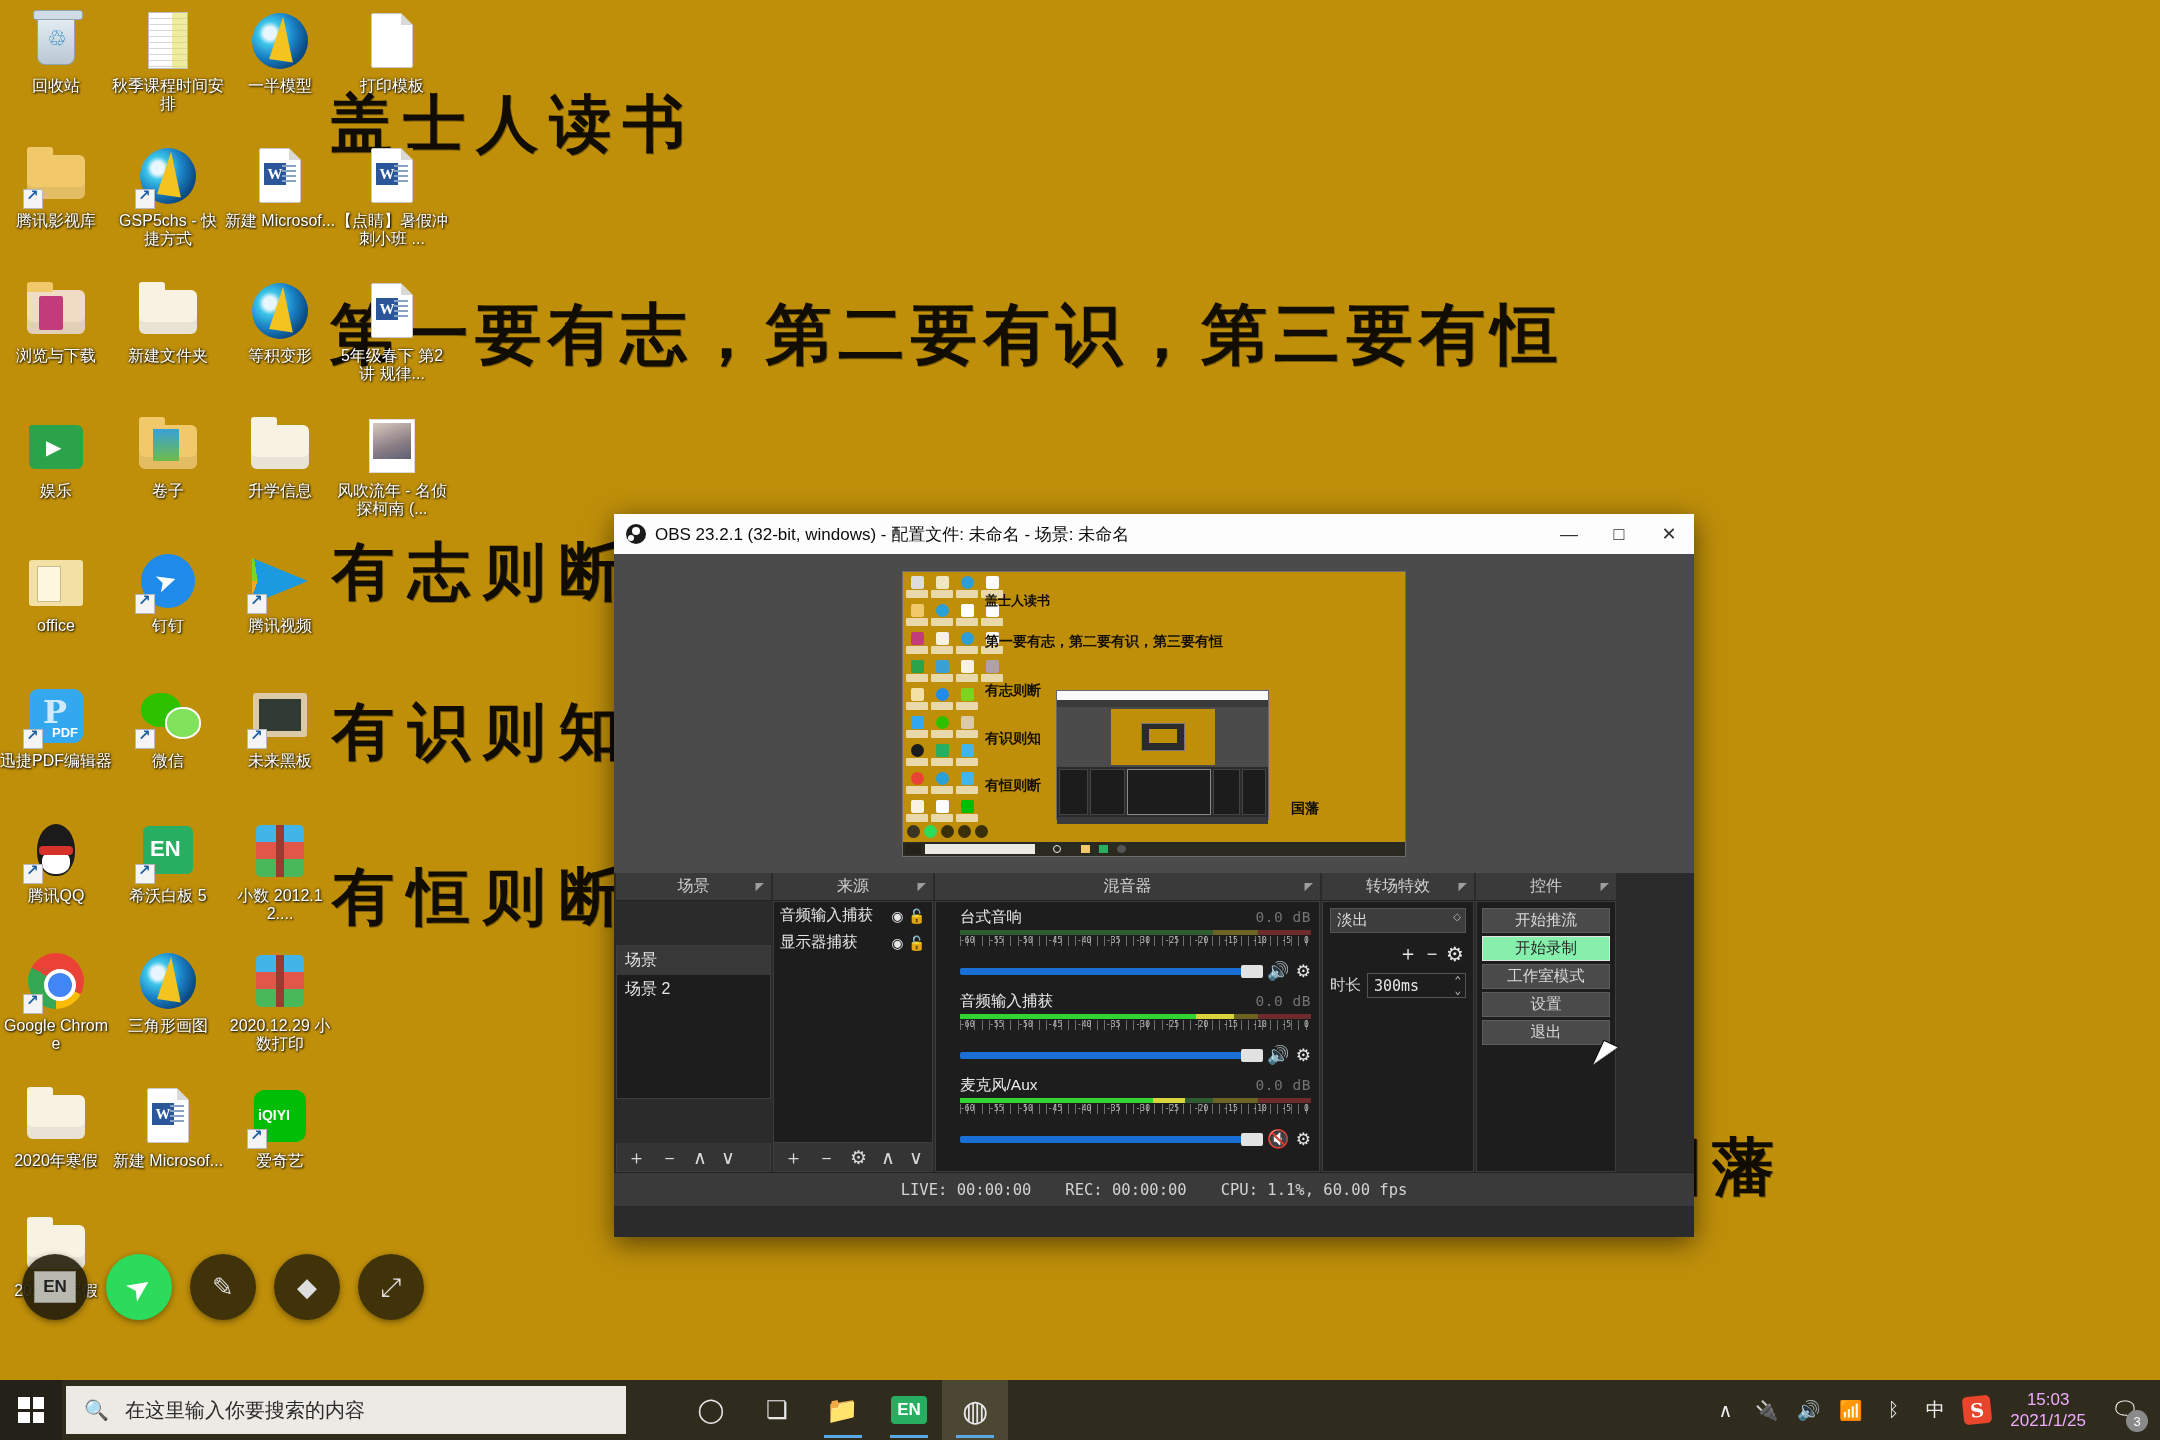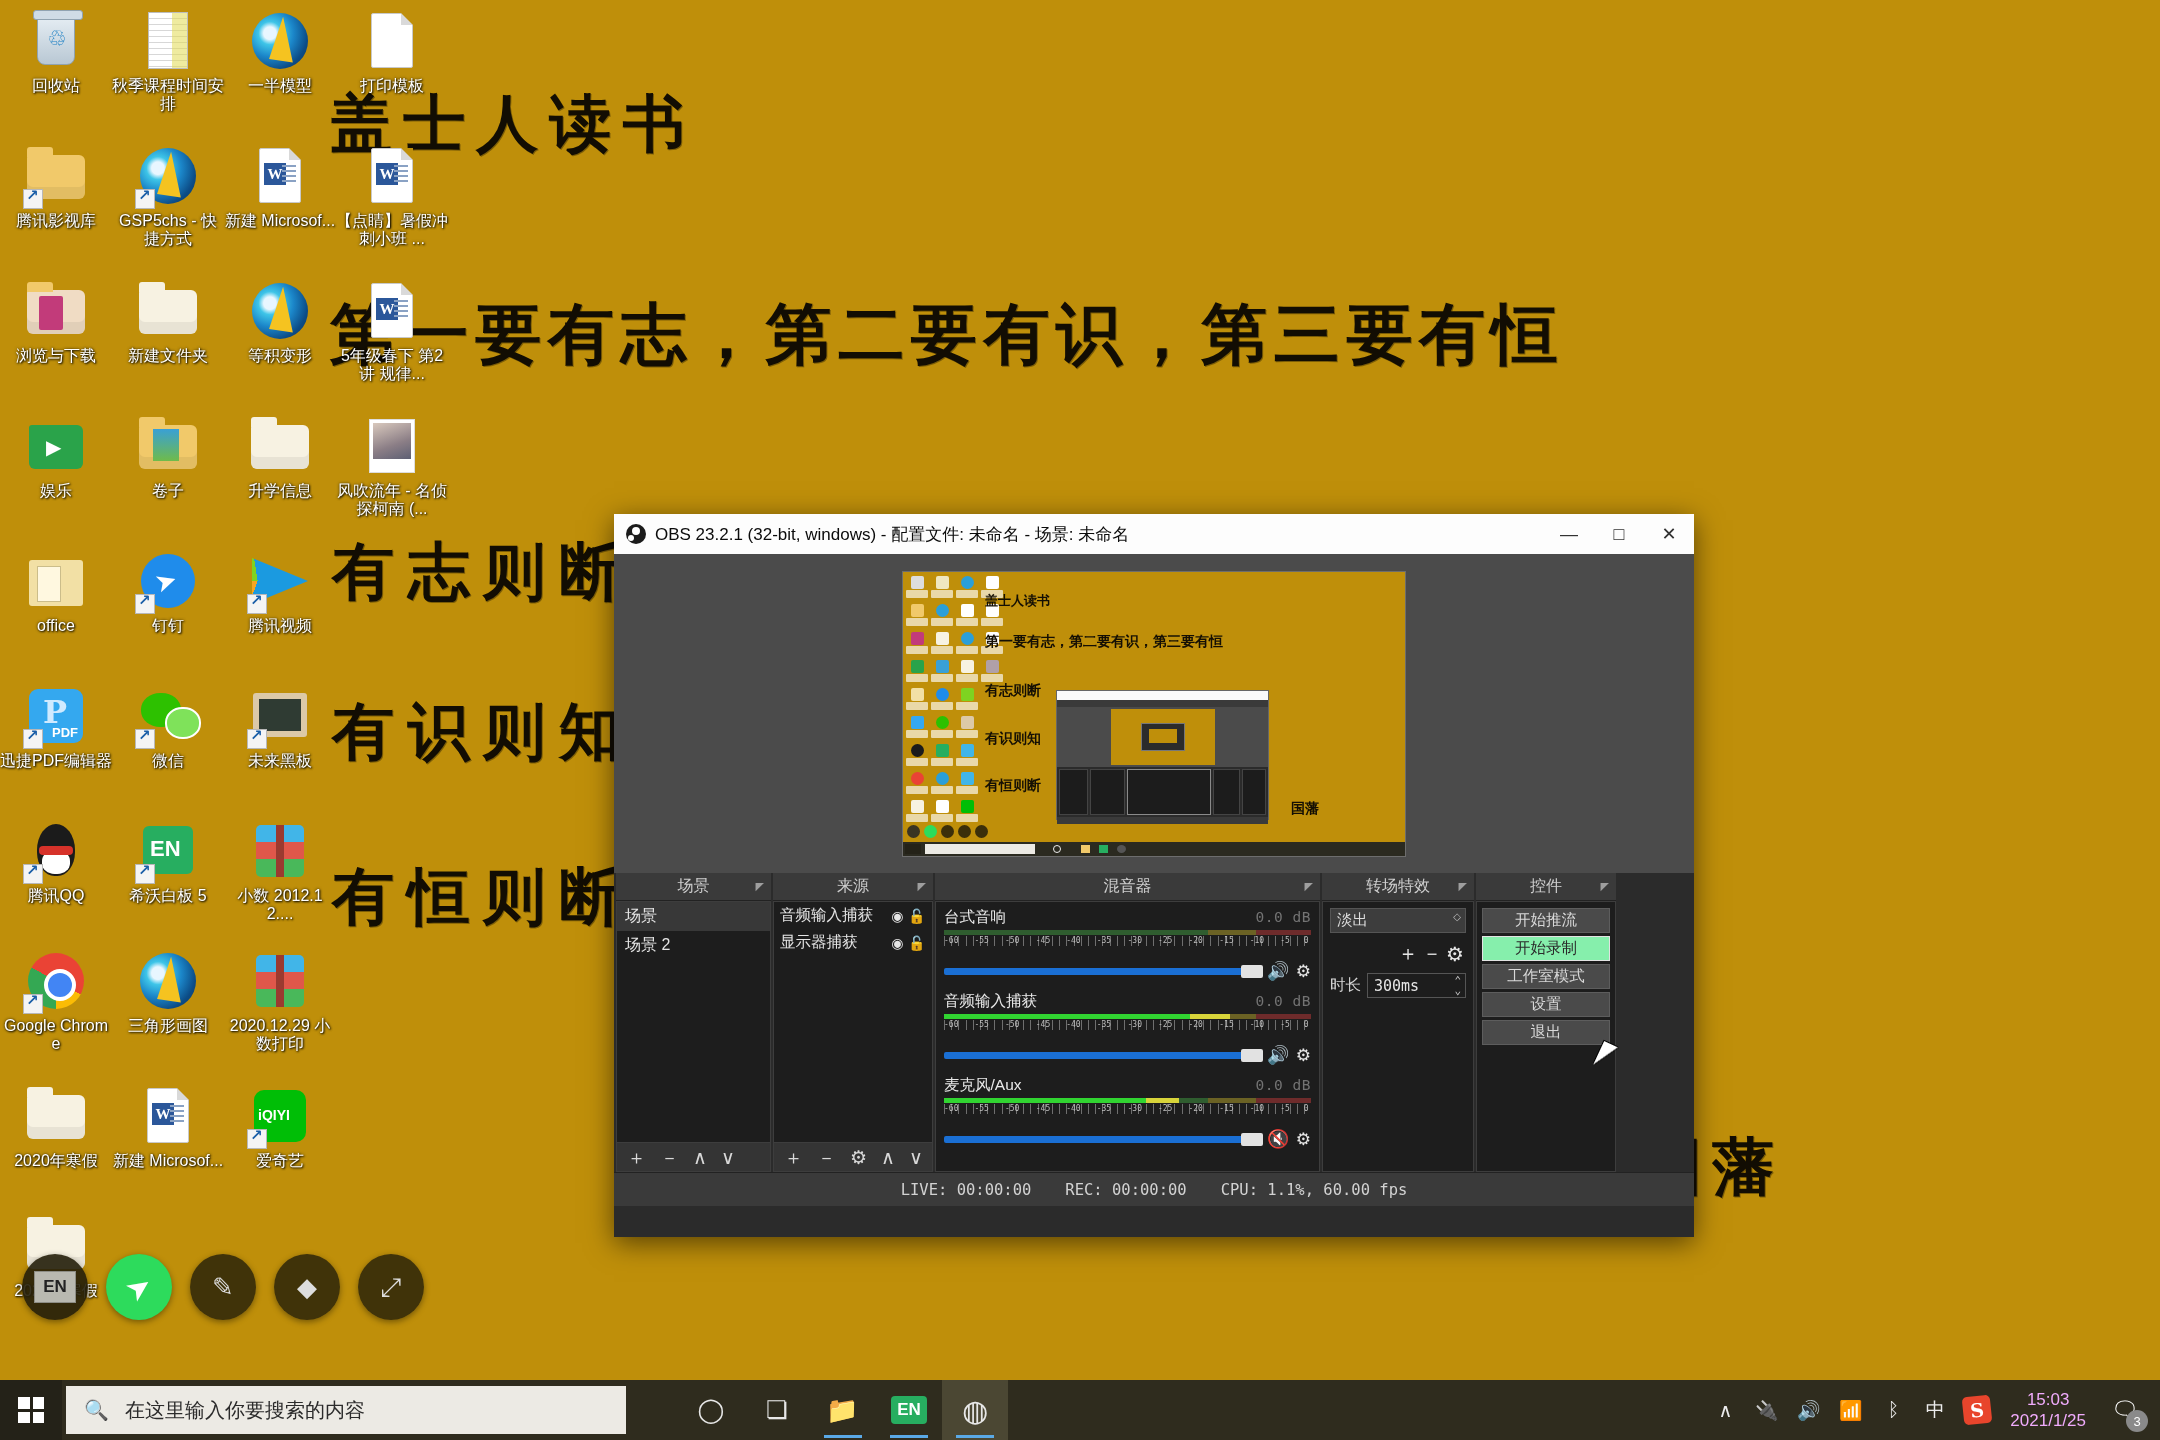--- a/index.html
+++ b/index.html
@@ -230,39 +230,39 @@
     border-bottom:1px solid #222;
   }
   .panel-head .pin{ position:absolute; right:7px; top:7px; font-size:11px; color:#9e9e9e; }
   .panel-body{ flex:1; background:#1d1d1d; border:1px solid #3d3d3d; overflow:hidden; }
   .panel-foot{
     height:29px; background:#343434; display:flex; align-items:center; gap:14px;
     padding-left:10px; font-size:19px; color:#d9d9d9; border:1px solid #3d3d3d; border-top:none;
   }
   .panel-foot span{ cursor:default; line-height:1; }
 
-  #panel-scenes{ width:155px; }
+  #panel-scenes{ width:155px;gap:44px; }
   #panel-sources{ width:160px; }
   #panel-mixer{ width:385px; }
   #panel-transitions{ width:152px; }
   #panel-controls{ width:140px; }
 
   .list-row{
     padding:4px 8px; font-size:16px; color:#e4e4e4; display:flex; align-items:center;
   }
   .list-row.sel{ background:#383838; }
   .src-row{ display:flex; align-items:center; padding:3px 6px; font-size:15.5px; color:#e4e4e4; }
   .src-row .sname{ flex:1; white-space:nowrap; }
   .eye, .lock{ margin-left:5px; font-size:14px; }
   .eye{ color:#e6e6e6; }
   .lock{ color:#c9a227; }
 
   
   #mixer-body{ padding:5px 8px 0 8px; overflow:hidden; position:relative; }
-  .mx{ margin-bottom:9px; }
+  .mx{ margin-bottom:9px;margin-left:16px; }
   .mx-top{ display:flex; align-items:baseline; font-size:15.5px; color:#e9e9e9; }
   .mx-top .db{ margin-left:auto; font-family:"DejaVu Sans Mono","Liberation Mono",monospace; font-size:14.5px; color:#737373; letter-spacing:.5px;}
   .meter{ height:5px; margin-top:2px; position:relative; background:#111; }
   .meter .bg{ position:absolute; inset:0;
     background: linear-gradient(90deg, #2f5d2f 0 72%, #6b6224 72% 85%, #6e2b2b 85% 100%); }
   .meter .lvl{ position:absolute; left:0; top:0; bottom:0;
     background: linear-gradient(90deg, #31d431 0 86%, #d8d43a 86% 100%); }
   .ticks{ height:10px; position:relative; margin-top:1px;
     background: repeating-linear-gradient(90deg, #8a8a8a 0 1px, transparent 1px 7.2px);
     opacity:.75; }

